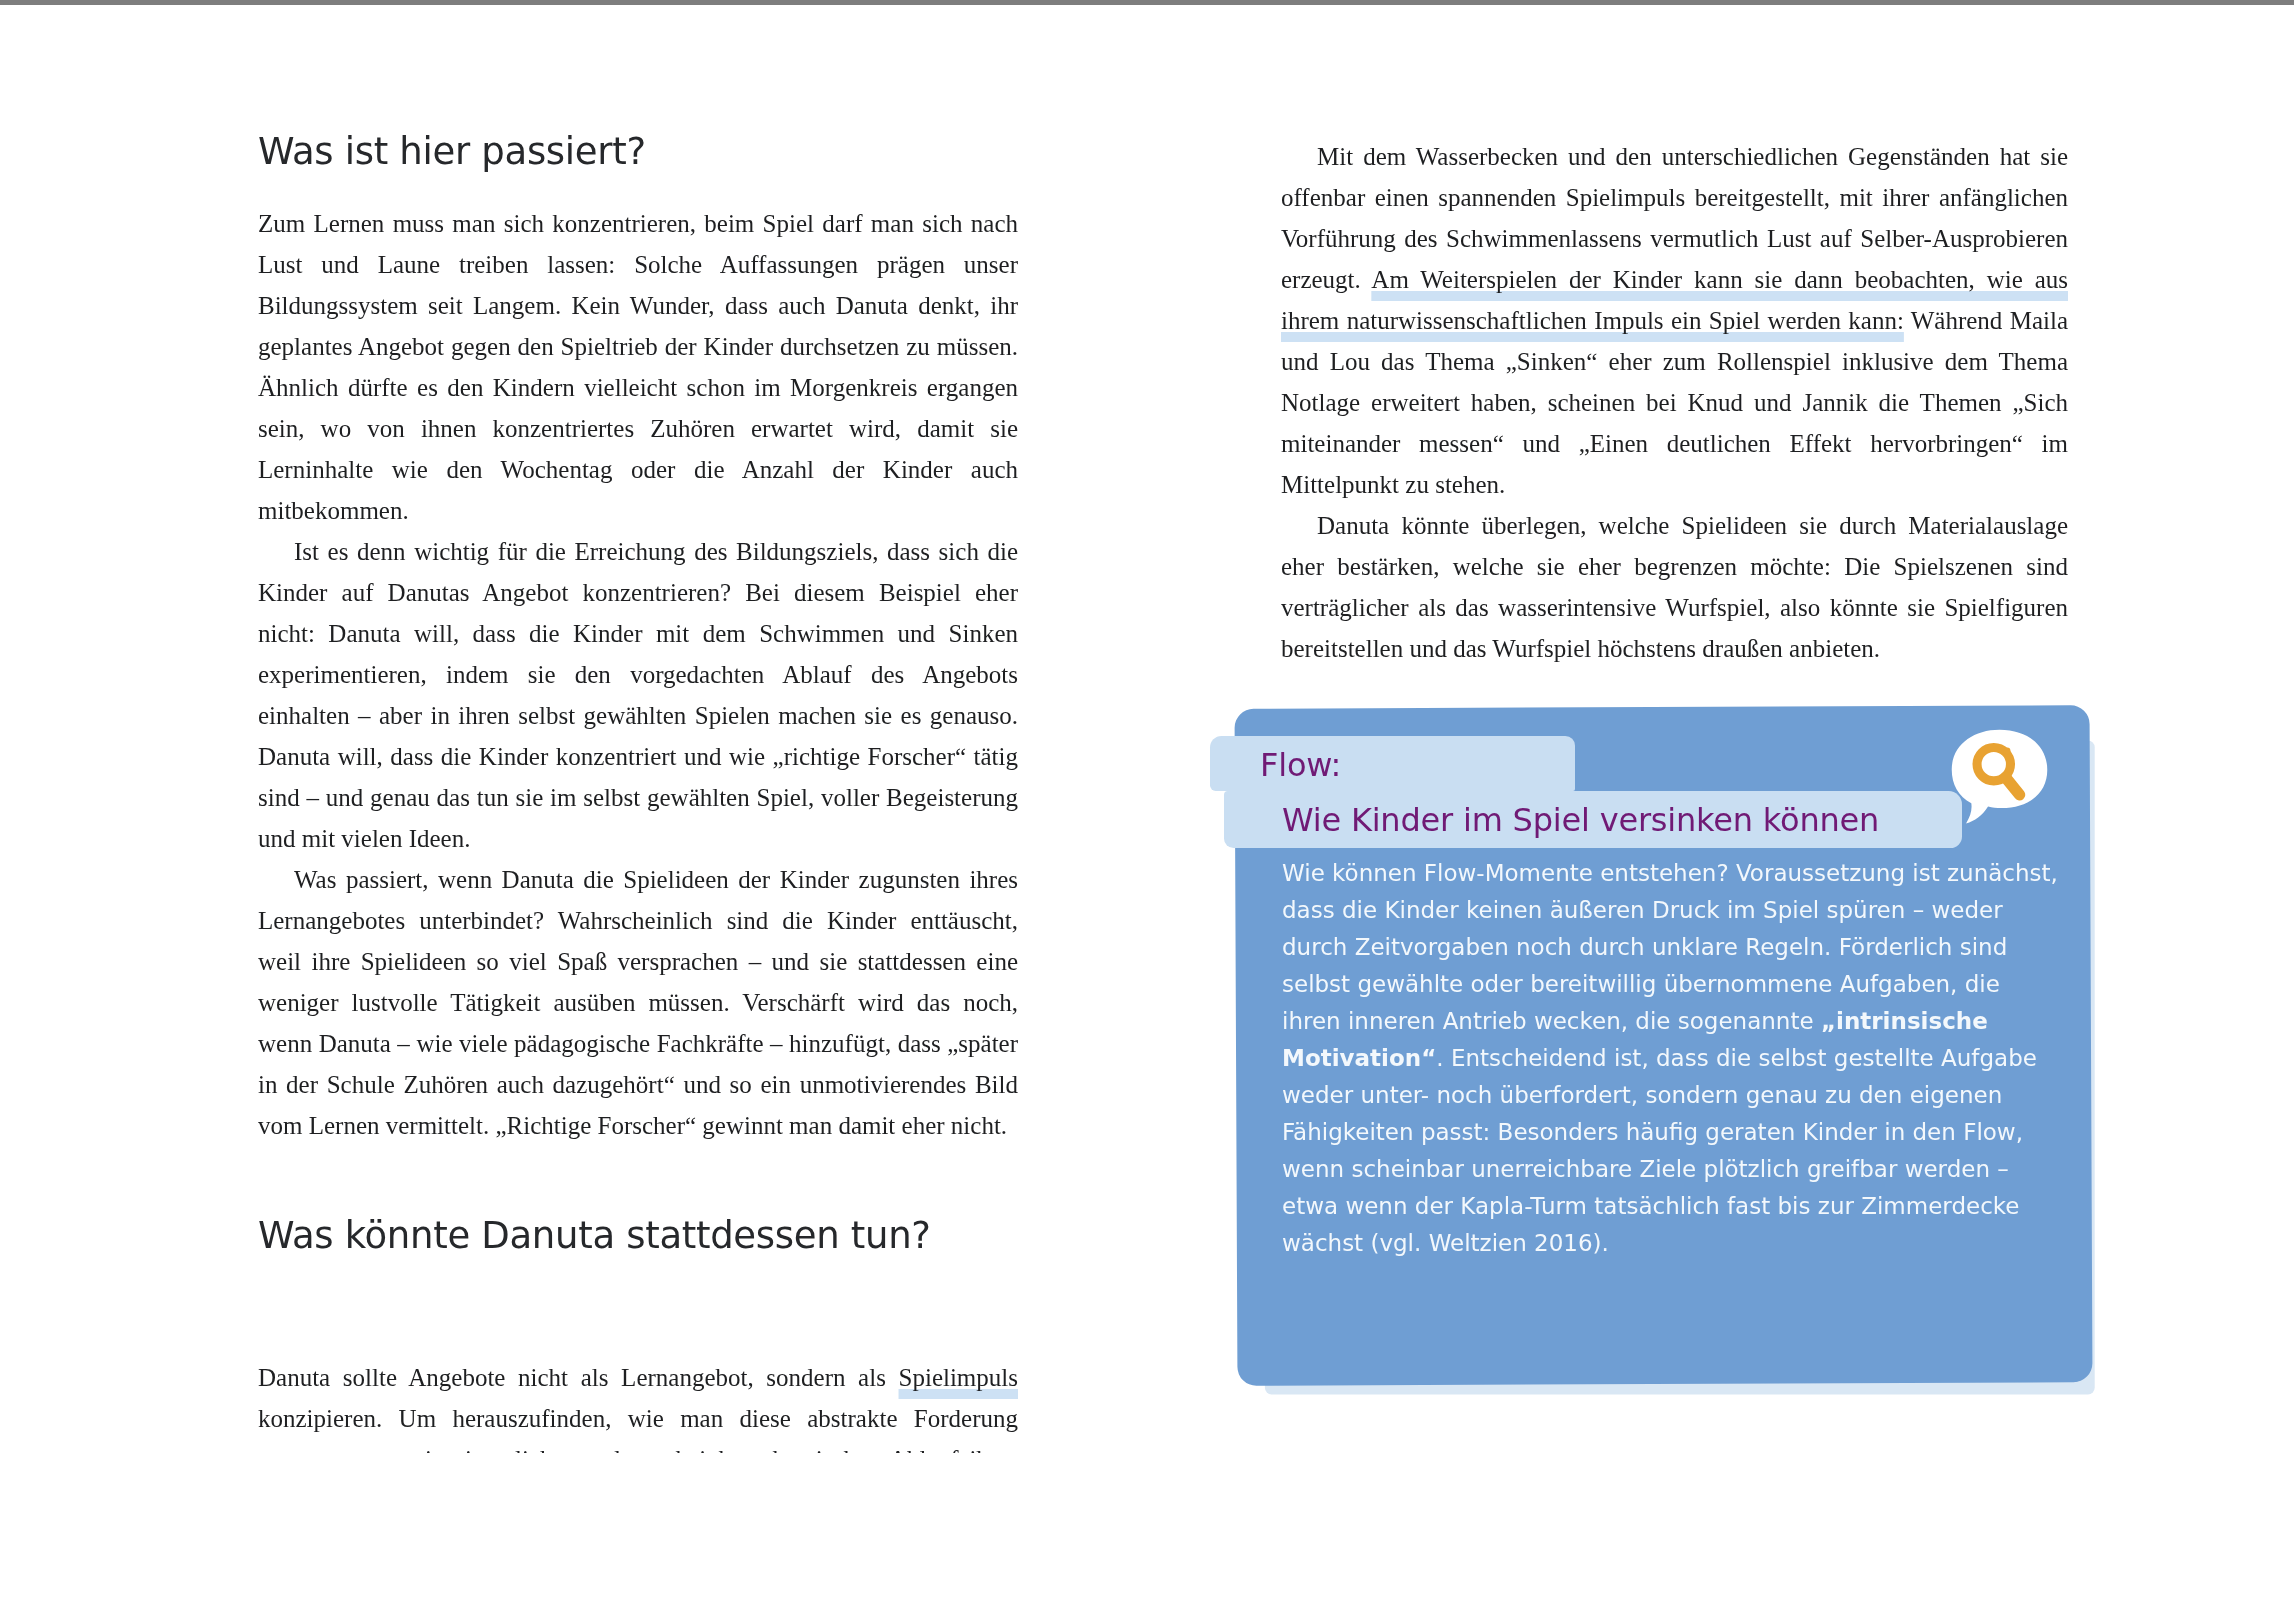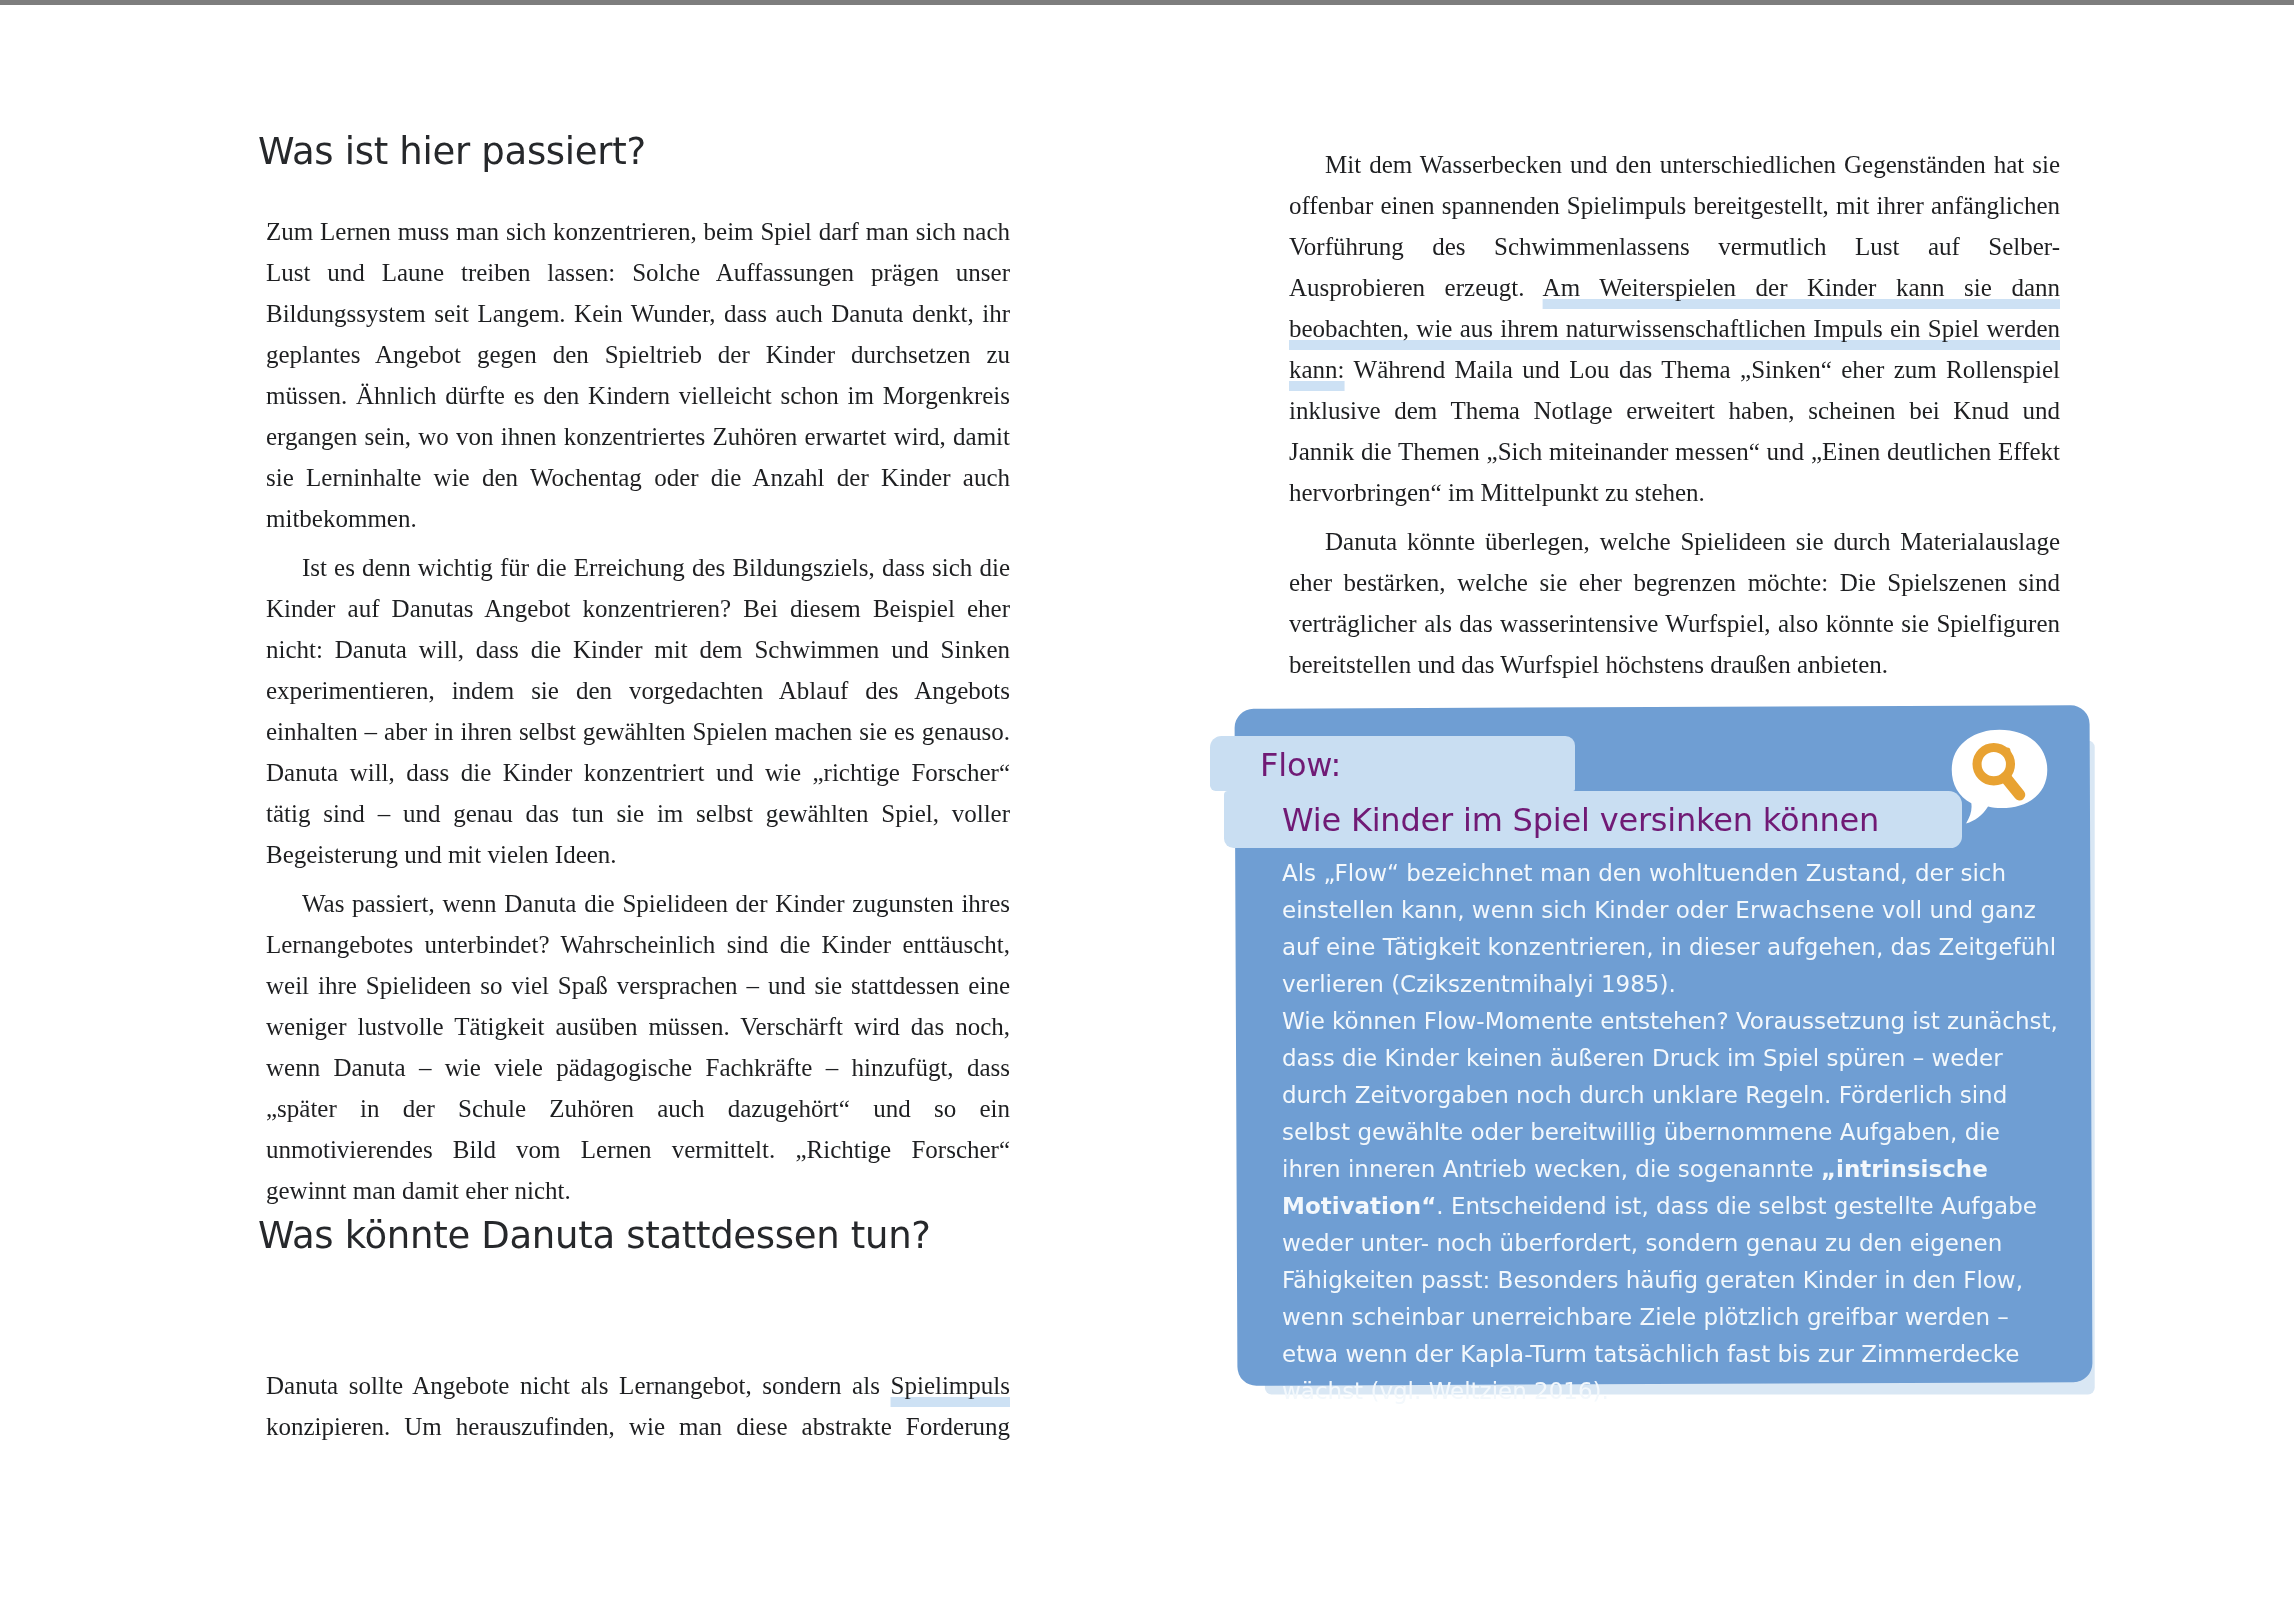--- a/index.html
+++ b/index.html
@@ -18,21 +18,21 @@
     font-size:37px; line-height:1.1; letter-spacing:-0.3px;
     color:#26282b; font-weight:500; white-space:nowrap;
   }
 
   
   .body-block {
     position:absolute;
     font-size:25px; line-height:41px;
     text-align:justify; color:#1e1f21;
   }
-  .body-block p { margin:8px; }
+  .body-block p { margin:0; }
   .body-block p.ind { text-indent:36px; }
 
   
   .hl {
     text-decoration:underline;
     text-decoration-color:#cde1f4;
     text-decoration-thickness:9.6px;
     text-underline-offset:2.9px;
     text-decoration-skip-ink:none;
   }
@@ -120,20 +120,19 @@
     <div class="bubble">
       <svg width="107" height="107" viewBox="0 0 112 112">
         <path d="M56 5 C86 5 106 22 106 47 C106 71 87 87 58 87 C53 87 48.5 86.5 44 85.3 C38 95 30 100.5 21 103 C25.5 95.5 27.5 89 26.5 82 C13 74.5 6 62.5 6 46.5 C6 21.5 28 5 56 5 Z" fill="#ffffff"></path>
         <circle cx="50" cy="41" r="17.5" fill="none" stroke="#e8a232" stroke-width="9.5"></circle>
         <circle cx="64" cy="27" r="3.5" fill="#e8a232"></circle>
         <line x1="62.5" y1="55" x2="77" y2="73" stroke="#e8a232" stroke-width="12" stroke-linecap="round"></line>
       </svg>
     </div>
 
     <div class="box-body">
-      <p><span>Als „Flow“ bezeichnet man den wohltuenden Zustand, der sich einstellen kann, wenn sich Kinder oder Erwachsene voll und ganz auf eine Tätigkeit konzentrieren, in dieser aufgehen, das Zeitgefühl verlieren (Czikszentmihalyi 1985).</span></p>
       <p><span>Wie können Flow-Momente entstehen? Voraussetzung ist zunächst, dass die Kinder keinen äußeren Druck im Spiel spüren – weder durch Zeitvorgaben noch durch unklare Regeln. Förderlich sind selbst gewählte oder bereitwillig übernommene Aufgaben, die ihren inneren Antrieb wecken, die sogenannte </span><span class="b">„intrinsische Motivation“</span><span>. Entscheidend ist, dass die selbst gestellte Aufgabe weder unter- noch überfordert, sondern genau zu den eigenen Fähigkeiten passt: Besonders häufig geraten Kinder in den Flow, wenn scheinbar unerreichbare Ziele plötzlich greifbar werden – etwa wenn der Kapla-Turm tatsächlich fast bis zur Zimmerdecke wächst (vgl. Weltzien 2016).</span></p>
     </div>
 
     <div class="pagenum right">41</div>
   </div>
 </div>
 
 
 </body></html>

